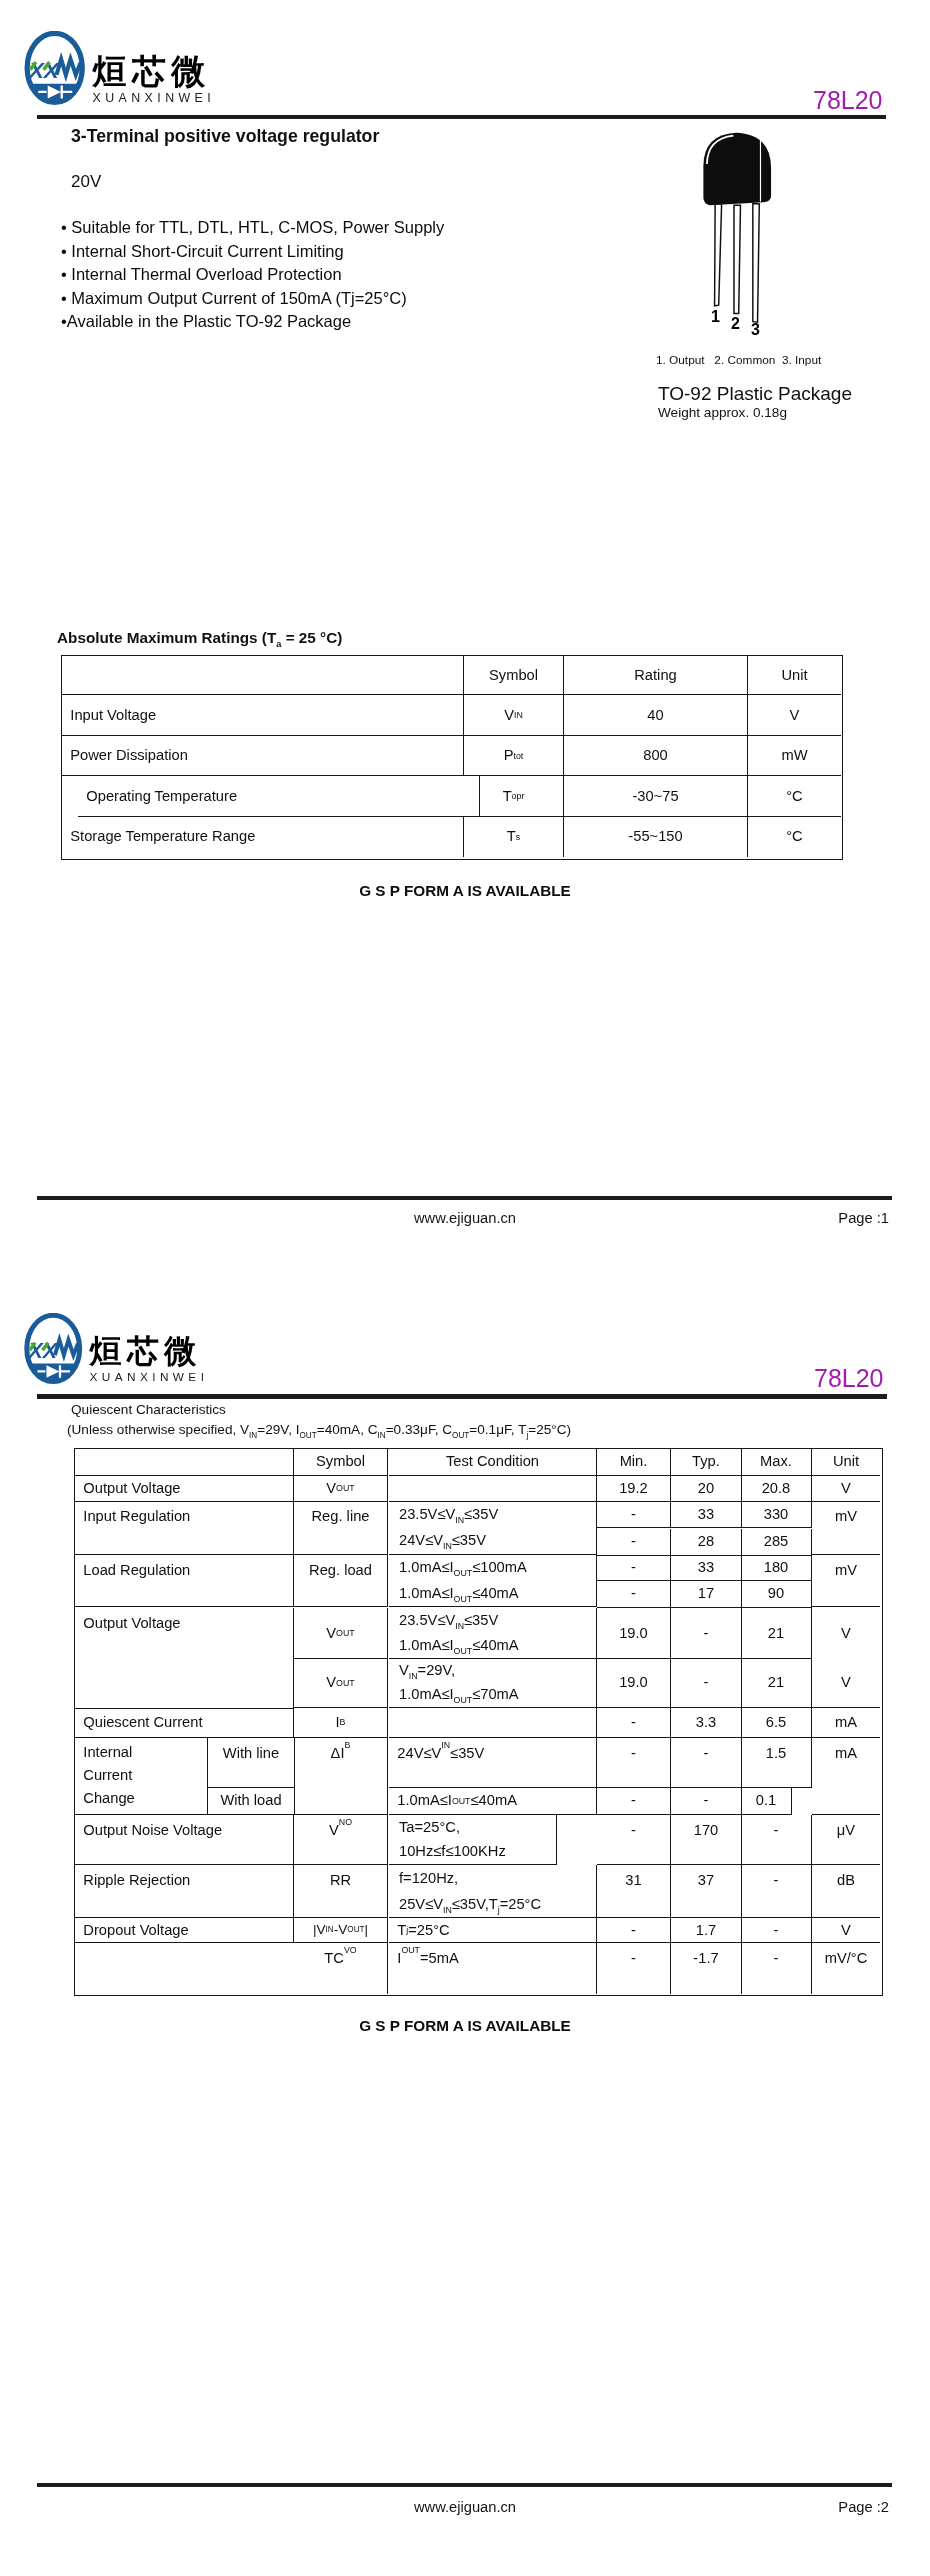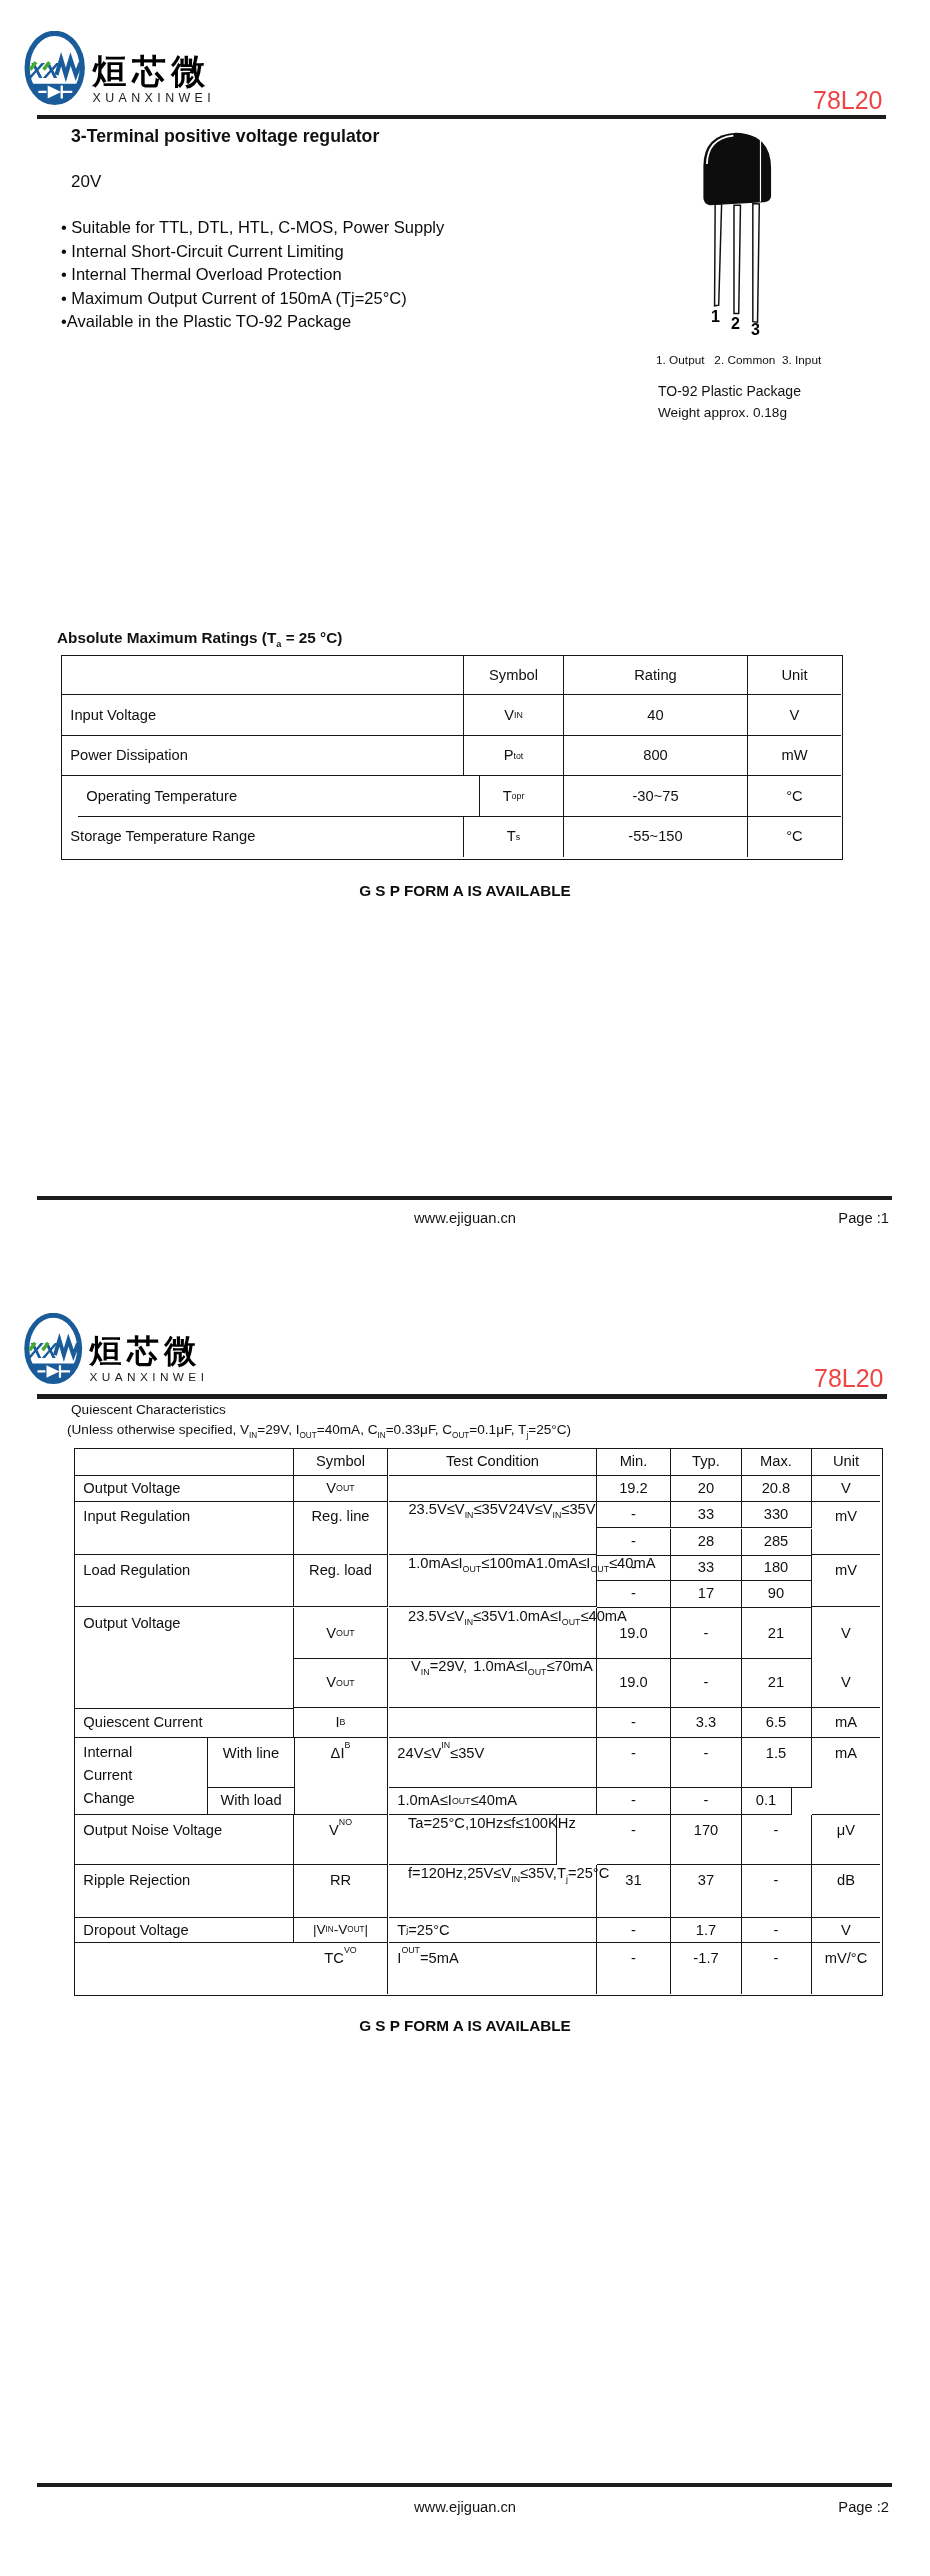--- a/index.html
+++ b/index.html
@@ -6,27 +6,27 @@
   html,body{margin:0;padding:0;background:#e8e8e8;}
   #canvas{position:relative;width:930px;height:2576px;background:#ffffff;overflow:hidden;
           font-family:"Liberation Sans",sans-serif;color:#111;}
   .abs{position:absolute;}
   .bar{position:absolute;height:4.1px;background:#1c1c1c;}
   
   .logo{position:absolute;display:flex;align-items:flex-end;}
   .logo-text{margin-left:7px;margin-bottom:1.2px;}
   .logo-cn{font-size:34px;font-weight:bold;letter-spacing:5.3px;line-height:1;color:#000;}
   .logo-en{font-size:12.4px;letter-spacing:4.4px;color:#1c1c1c;margin-top:2.9px;}
-  .part{position:absolute;font-size:25px;color:#ef4444;}
+  .part{position:absolute;font-size:25px;color:#a21caf;}
   
   .c{position:absolute;box-sizing:border-box;display:flex;align-items:center;justify-content:center;
      font-size:14.7px;color:#101010;line-height:1.15;white-space:nowrap;}
   .l{justify-content:flex-start;padding-left:8.3px;text-align:left;}
   .top{align-items:flex-start;padding-top:7px;}
-  .two{flex-direction:row;align-items:flex-start;justify-content:space-around;padding-left:19px;white-space:nowrap;}
+  .two{flex-direction:column;align-items:flex-start;justify-content:space-around;padding-left:10px;white-space:nowrap;}
   .stack{flex-direction:column;align-items:flex-start;justify-content:space-between;padding:5.9px 0 7px 8.3px;}
   .br{border-right:1.2px solid #161616;}
   .bb{border-bottom:1.2px solid #161616;}
   .b3{border-bottom:1.8px solid #161616;}
   .tbl{position:absolute;box-sizing:border-box;border:1.8px solid #161616;background:#fff;}
   sub{font-size:0.6em;line-height:0;}
   .feat{font-size:16.5px;line-height:23.6px;color:#0c0c0c;}
   .gsp{position:absolute;left:0;right:0;text-align:center;font-size:15.3px;font-weight:bold;color:#0c0c0c;}
   .site{position:absolute;left:0;right:0;text-align:center;font-size:14.7px;color:#141414;}
   .pageno{position:absolute;font-size:14.7px;color:#141414;}
@@ -71,21 +71,21 @@
     <polygon points="59,126 70,126 67,310 59,310" fill="#ffffff" stroke="#111" stroke-width="2.5"></polygon>
     <polygon points="91,123 102,124 99,325 91,324" fill="#ffffff" stroke="#111" stroke-width="2.5"></polygon>
     <path d="M7,60 Q7,6 62,3 Q121,5 122,62 L122,110 Q122,120 110,121 L18,126 Q7,124 7,113 Z" fill="#0d0d0d"></path>
     <path d="M13,56 Q14,13 58,8" stroke="#ffffff" stroke-width="3" fill="none"></path>
     <path d="M104,9 L104,120" stroke="#ffffff" stroke-width="2" fill="none"></path>
   </svg>
   <span class="pin-num" style="left:711px;top:308px;">1</span>
   <span class="pin-num" style="left:731px;top:315px;">2</span>
   <span class="pin-num" style="left:751px;top:321px;">3</span>
   <div class="abs" style="left:656px;top:353px;font-size:11.8px;white-space:pre;">1. Output   2. Common  3. Input</div>
-  <div class="abs" style="left:658px;top:383px;font-size:14px;">TO-92 Plastic Package</div>
+  <div class="abs" style="left:658px;top:383px;font-size:19px;">TO-92 Plastic Package</div>
   <div class="abs" style="left:658px;top:405px;font-size:13.6px;">Weight approx. 0.18g</div>
 
   <div class="abs" style="left:57px;top:629px;font-size:15.3px;font-weight:bold;">Absolute Maximum Ratings (T<sub>a</sub> = 25 °C)</div>
 
   <div class="tbl" style="left:61px;top:655px;width:782px;height:205px;">
     <div class="c br b3" style="left:0;top:0;width:402px;height:39px;"></div>
     <div class="c br b3" style="left:402px;top:0;width:100px;height:39px;">Symbol</div>
     <div class="c br b3" style="left:502px;top:0;width:184px;height:39px;">Rating</div>
     <div class="c b3" style="left:686px;top:0;width:93px;height:39px;">Unit</div>
 

